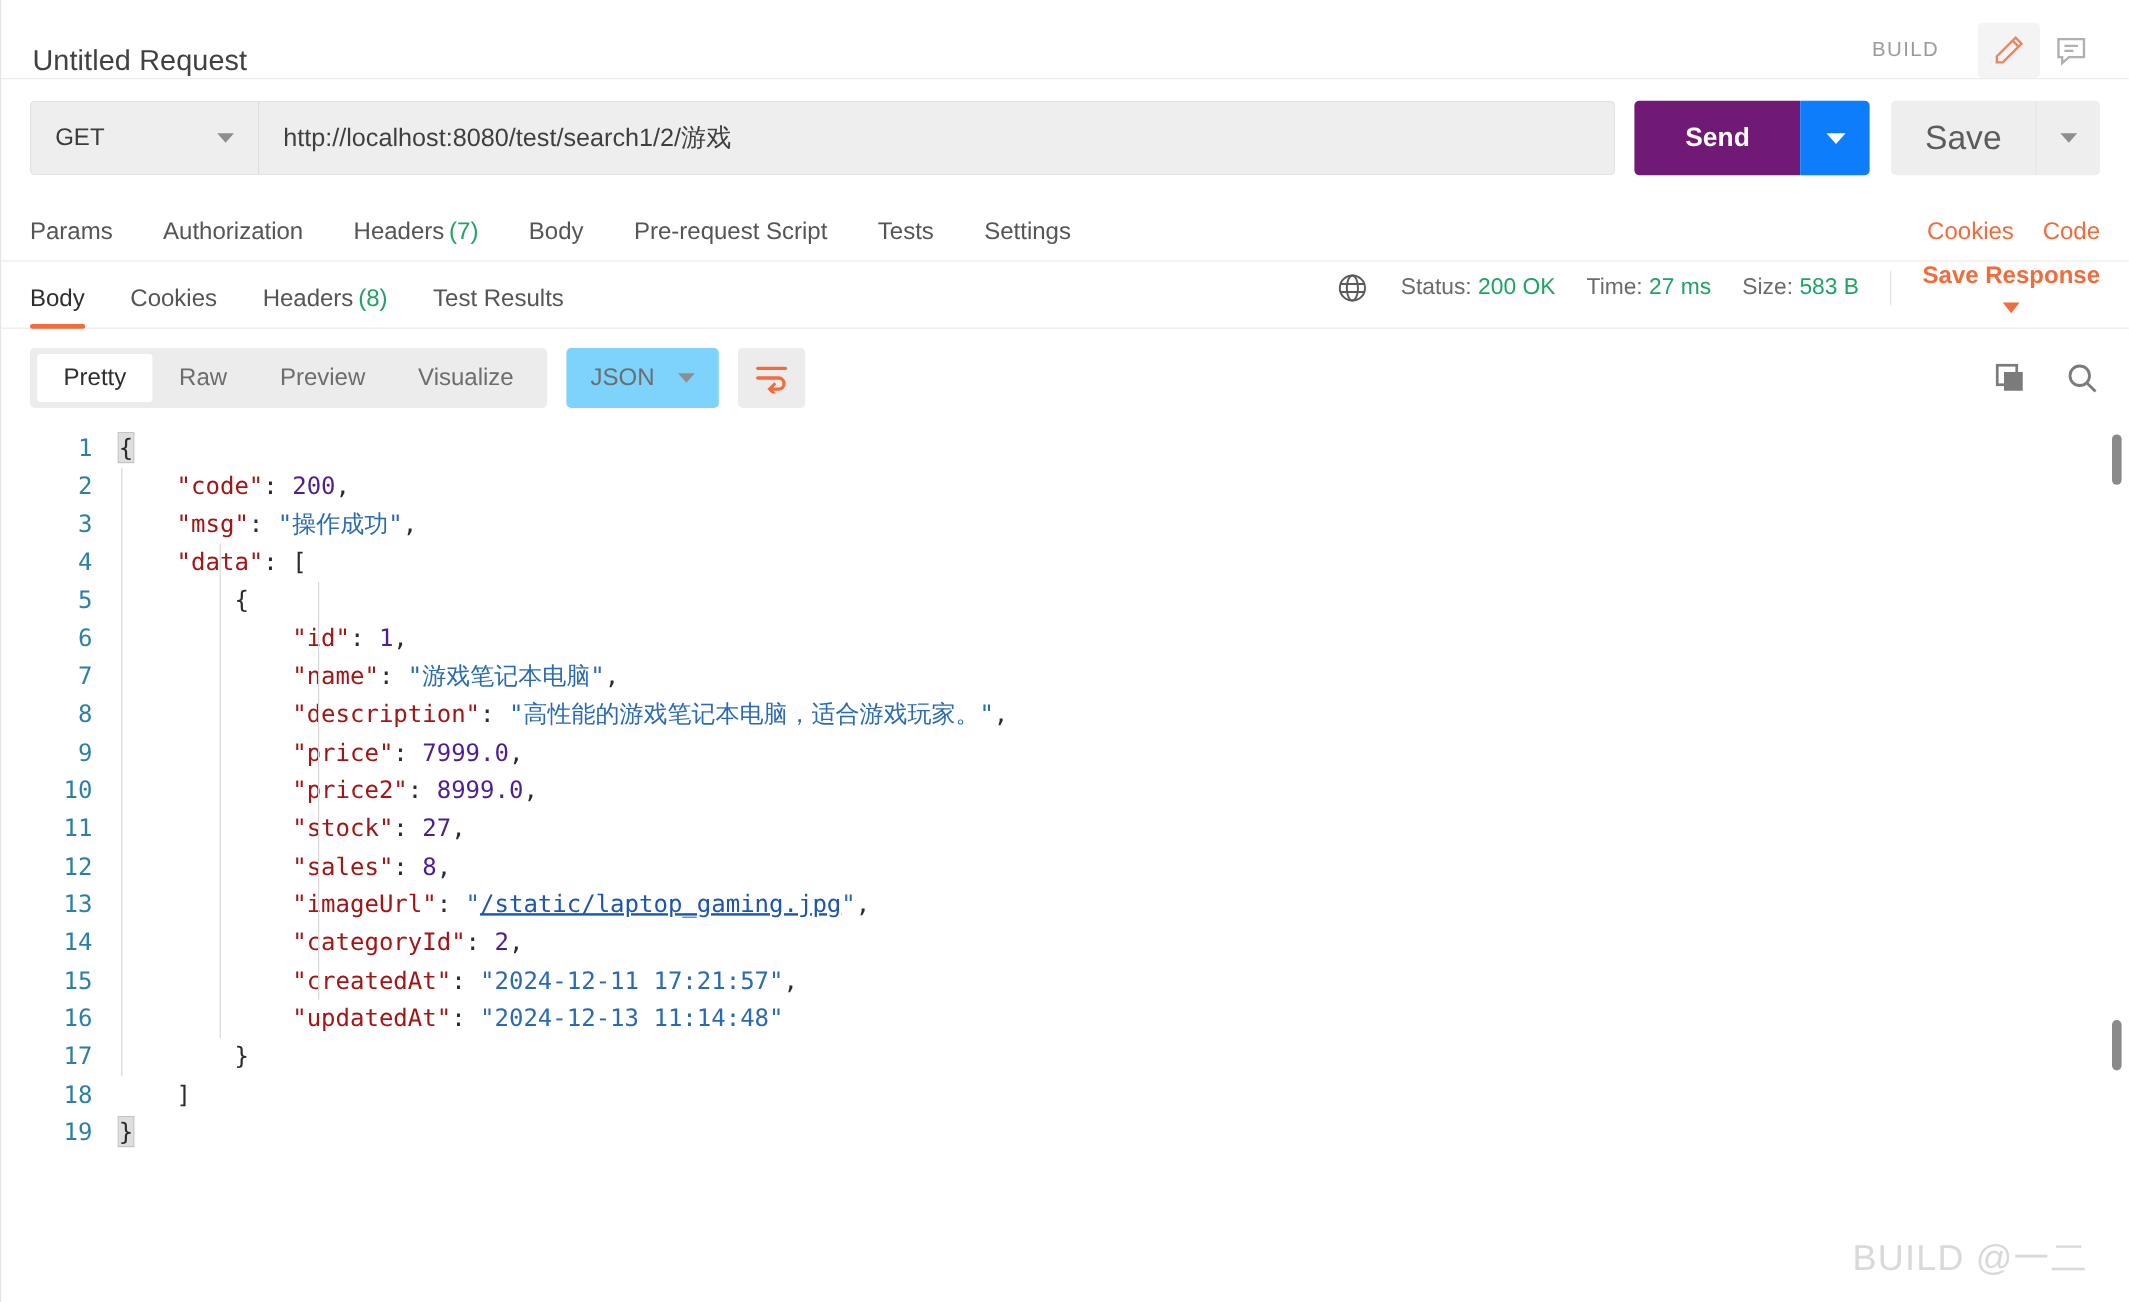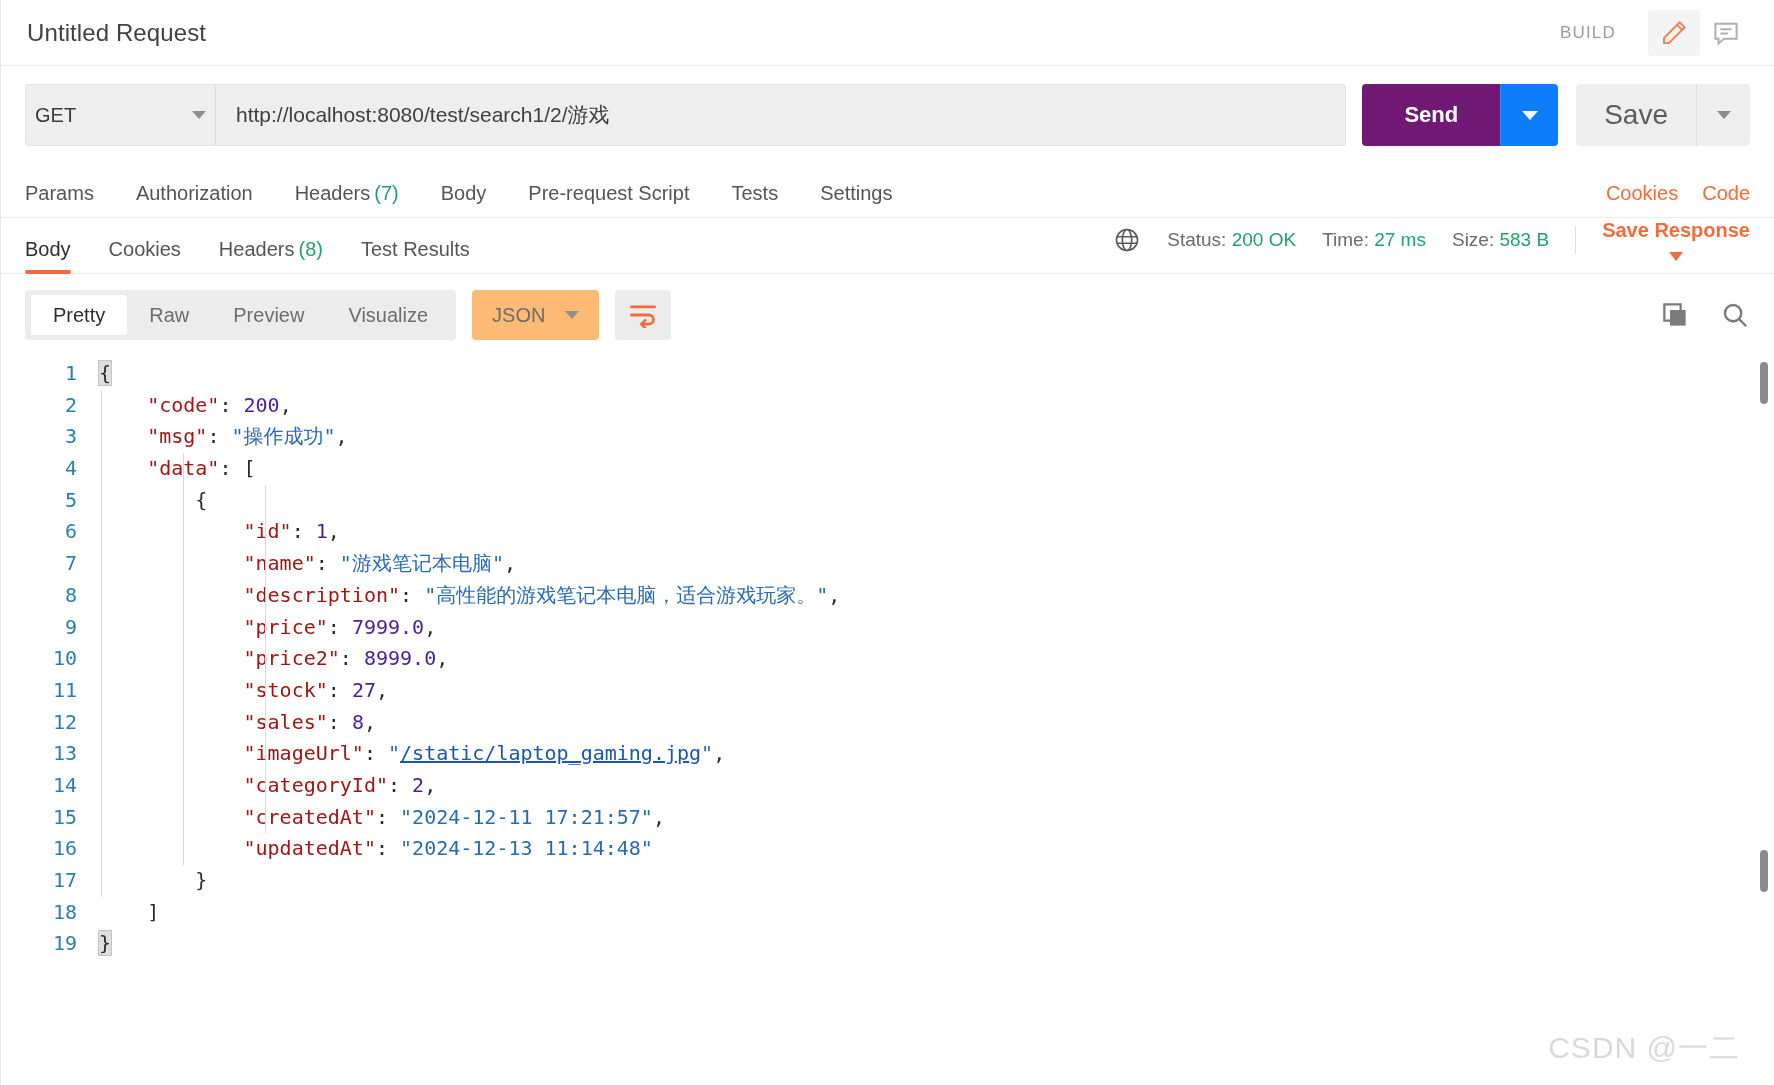--- a/index.html
+++ b/index.html
@@ -15,21 +15,21 @@
     width: 1774px; height: 1085px;
     background: #fff;
     border-left: 1px solid #e6e6e6;
   }
 
   
   .titlebar {
     position: relative;
     height: 66px;
     border-bottom: 1px solid #ececec;
-    display: flex; align-items: center;
+    display: flex; align-items: flex-end;
   }
   .req-title {
     margin-left: 26px;
     font-size: 24px;
     color: #414141;
     letter-spacing: .1px;
   }
   .titlebar-right {
     margin-left: auto;
     display: flex; align-items: center;
@@ -56,21 +56,21 @@
     padding: 18px 24px 20px 24px;
     gap: 0;
   }
   .method-select {
     width: 190px; height: 62px;
     background: #eeeeee;
     border: 1px solid #e2e2e2;
     border-right: none;
     border-radius: 4px 0 0 4px;
     display: flex; align-items: center;
-    padding: 0 9px;
+    padding: 0 20px;
     font-size: 20px; color: #3b3b3b;
     position: relative;
   }
   .method-select .caret {
     margin-left: auto;
     border-left: 7px solid transparent;
     border-right: 7px solid transparent;
     border-top: 8px solid #8e8e8e;
   }
   .url-input {
@@ -198,21 +198,21 @@
     height: 50px; padding: 14px 6px;
   }
   .fmt-item {
     font-size: 20px; color: #6d6d6d;
     padding: 0 22px; height: 40px;
     display: flex; align-items: center;
     border-radius: 3px;
   }
   .fmt-item.active { background: #ffffff; color: #2e2e2e; }
   .fmt-select {
-    background: #fdba74; border-radius: 4px;
+    background: #7dd3fc; border-radius: 4px;
     height: 50px; display: flex; align-items: center;
     padding: 0 20px; gap: 20px;
     font-size: 20px; color: #6d6d6d;
   }
   .fmt-select i {
     border-left: 7px solid transparent;
     border-right: 7px solid transparent;
     border-top: 8px solid #8e8e8e;
   }
   .wrap-btn {
@@ -469,14 +469,14 @@
           <div class="ln"><span class="tok-key">            "updatedAt"</span><span class="tok-punc">: </span><span class="tok-str">"2024-12-13 11:14:48"</span></div>
           <div class="ln"><span class="tok-brace">        }</span></div>
           <div class="ln"><span class="tok-brace">    ]</span></div>
           <div class="ln"><span class="tok-brace"><span class="brace-hl">}</span></span></div>
         </div>
     </div>
     <div class="vscroll" style="top:4px; height:42px;"></div>
     <div class="vscroll" style="top:492px; height:42px;"></div>
   </div>
 
-  <div class="watermark">CSDN @一二</div>
+  <div class="watermark">BUILD @一二</div>
 </div>
 
 </body></html>

